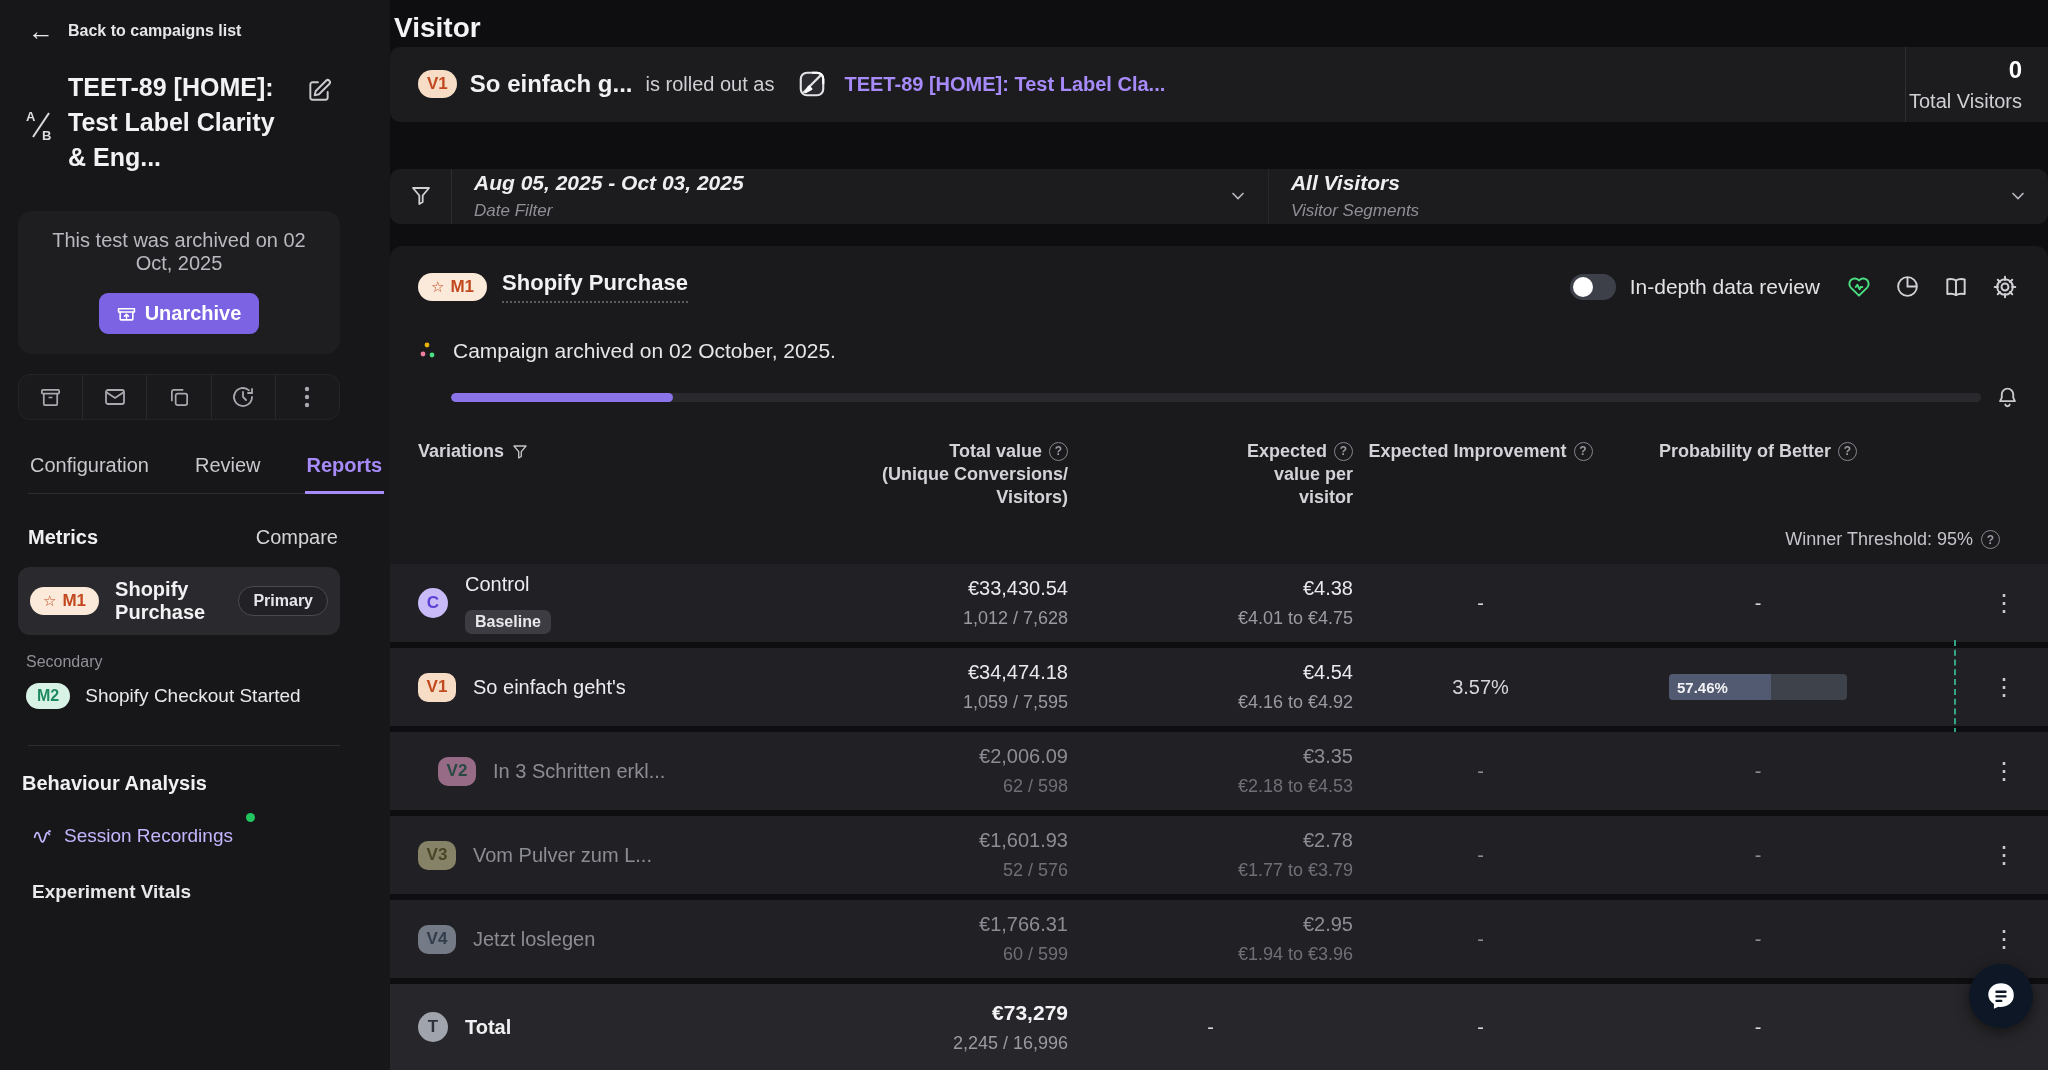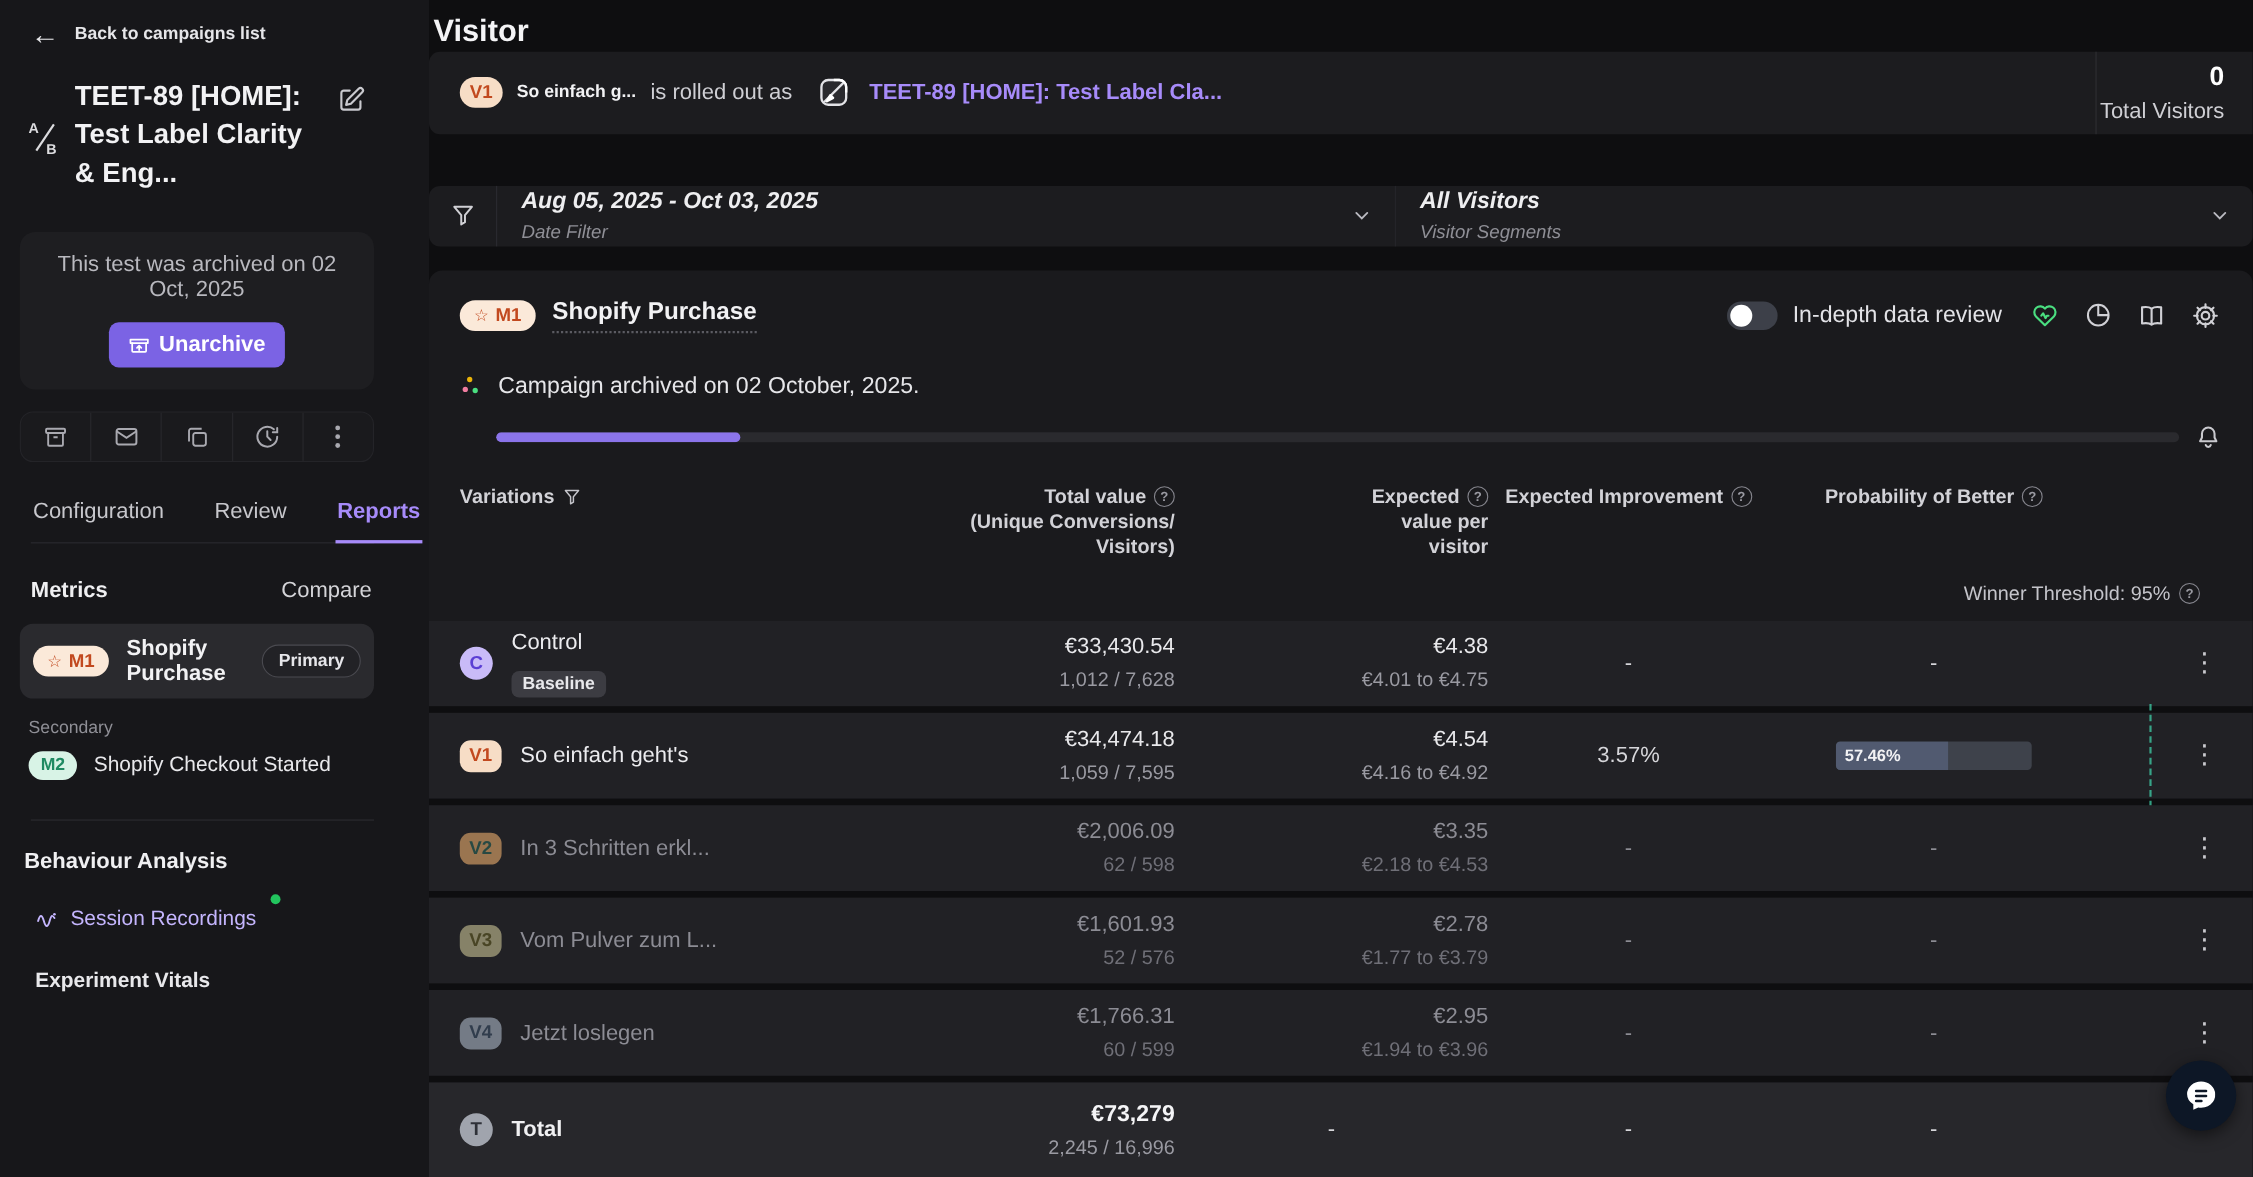--- a/index.html
+++ b/index.html
@@ -56,21 +56,21 @@
   .gdot{width:9px;height:9px;border-radius:50%;background:var(--green);margin:-12px 0 0 2px;}
   .vitals{font-size:19px;font-weight:bold;color:#e8e8eb;margin:34px 0 0 14px;cursor:pointer;}
 
   
   .main{flex:1;height:100%;display:flex;flex-direction:column;}
   .main-head{padding:12px 0 0 4px;height:57px;}
   .main-head h2{font-size:28px;font-weight:bold;color:#f4f4f6;}
   .banner{height:97px;background:var(--card);border-radius:10px 0 0 10px;display:flex;align-items:stretch;}
   .banner-left{flex:1;display:flex;align-items:center;gap:13px;padding-left:28px;}
   .pill-v1{background:#f7ddc6;color:#c2491f;border-radius:999px;padding:4px 9px;font-size:17px;font-weight:bold;}
-  .banner .vname{font-size:16px;font-weight:bold;color:#f2f2f4;}
+  .banner .vname{font-size:24px;font-weight:bold;color:#f2f2f4;}
   .banner .rtxt{font-size:20px;color:#cfcfd4;}
   .roll-ico{margin-left:10px;color:#e3e3e7;}
   .banner a{font-size:20px;font-weight:bold;color:var(--purple-link);text-decoration:none;margin-left:4px;cursor:pointer;}
   .visitors{width:143px;border-left:1px solid #2e2e33;display:flex;flex-direction:column;justify-content:center;
     align-items:flex-end;padding-right:26px;gap:6px;}
   .visitors .v{font-size:24px;font-weight:bold;color:#fff;}
   .visitors .l{font-size:20px;color:#cfcfd4;}
 
   .filterbar{margin-top:47px;height:72px;background:var(--card);border-radius:10px;display:flex;align-items:stretch;font-style:italic;}
   .f-funnel{width:62px;display:flex;align-items:center;justify-content:center;color:#d0d0d5;
@@ -116,21 +116,21 @@
     padding:20px 48px 14px 0;font-size:18px;color:#c4c4ca;}
   .rows{display:flex;flex-direction:column;gap:6px;background:var(--page);}
   .trow{background:var(--row);padding:0 28px;height:78px;position:relative;}
   .trow.total{background:var(--row-total);height:86px;}
   .cname{display:flex;align-items:center;gap:17px;}
   .vbadge{flex:none;display:inline-flex;align-items:center;justify-content:center;
     font-size:17px;font-weight:bold;border-radius:10px;width:38px;height:29px;}
   .vbadge.circle{width:30px;height:30px;border-radius:50%;}
   .vb-c{background:#c9bbf8;color:#5b3fd4;}
   .vb-v1{background:#f7ddc6;color:#c2491f;}
-  .vb-v2{background:#fdba74;color:#2e6b5c;}
+  .vb-v2{background:#f9a8d4;color:#2e6b5c;margin-left:20px;}
   .vb-v3{background:#d9d2a0;color:#6b6426;}
   .vb-v4{background:#b9c5d6;color:#3f556e;}
   .vb-t{background:#a0a4ad;color:#2e3138;}
   .nmcol{display:flex;flex-direction:column;gap:14px;align-items:flex-start;}
   .rname{font-size:20px;color:#ececef;}
   .pill-baseline{background:#3c3c42;color:#e8e8eb;border-radius:7px;padding:3px 10px;font-size:16px;font-weight:bold;}
   .numcell{text-align:right;display:flex;flex-direction:column;gap:8px;}
   .numcell .a{font-size:20px;color:#e9e9ec;}
   .numcell .b{font-size:18px;color:#9a9aa2;}
   .ctr{text-align:center;font-size:20px;color:#d6d6da;}

